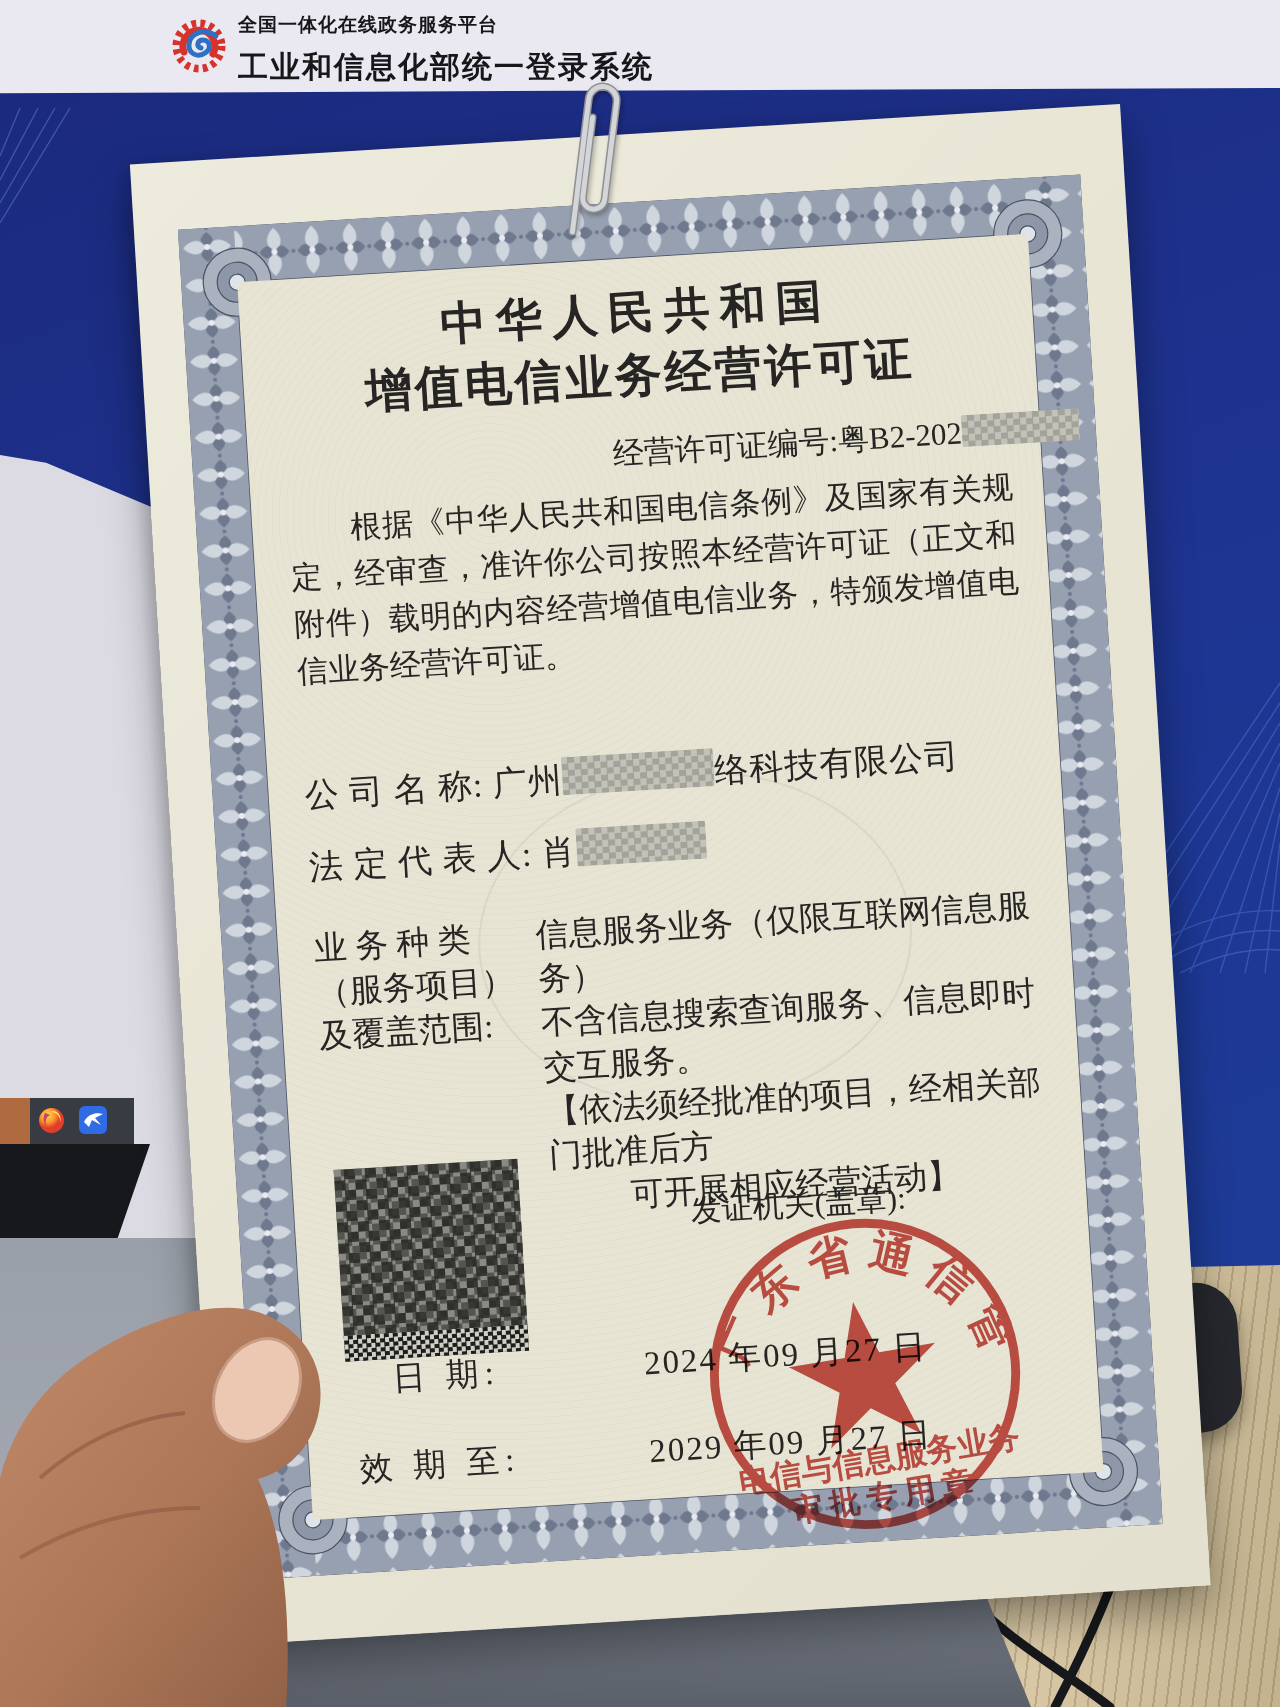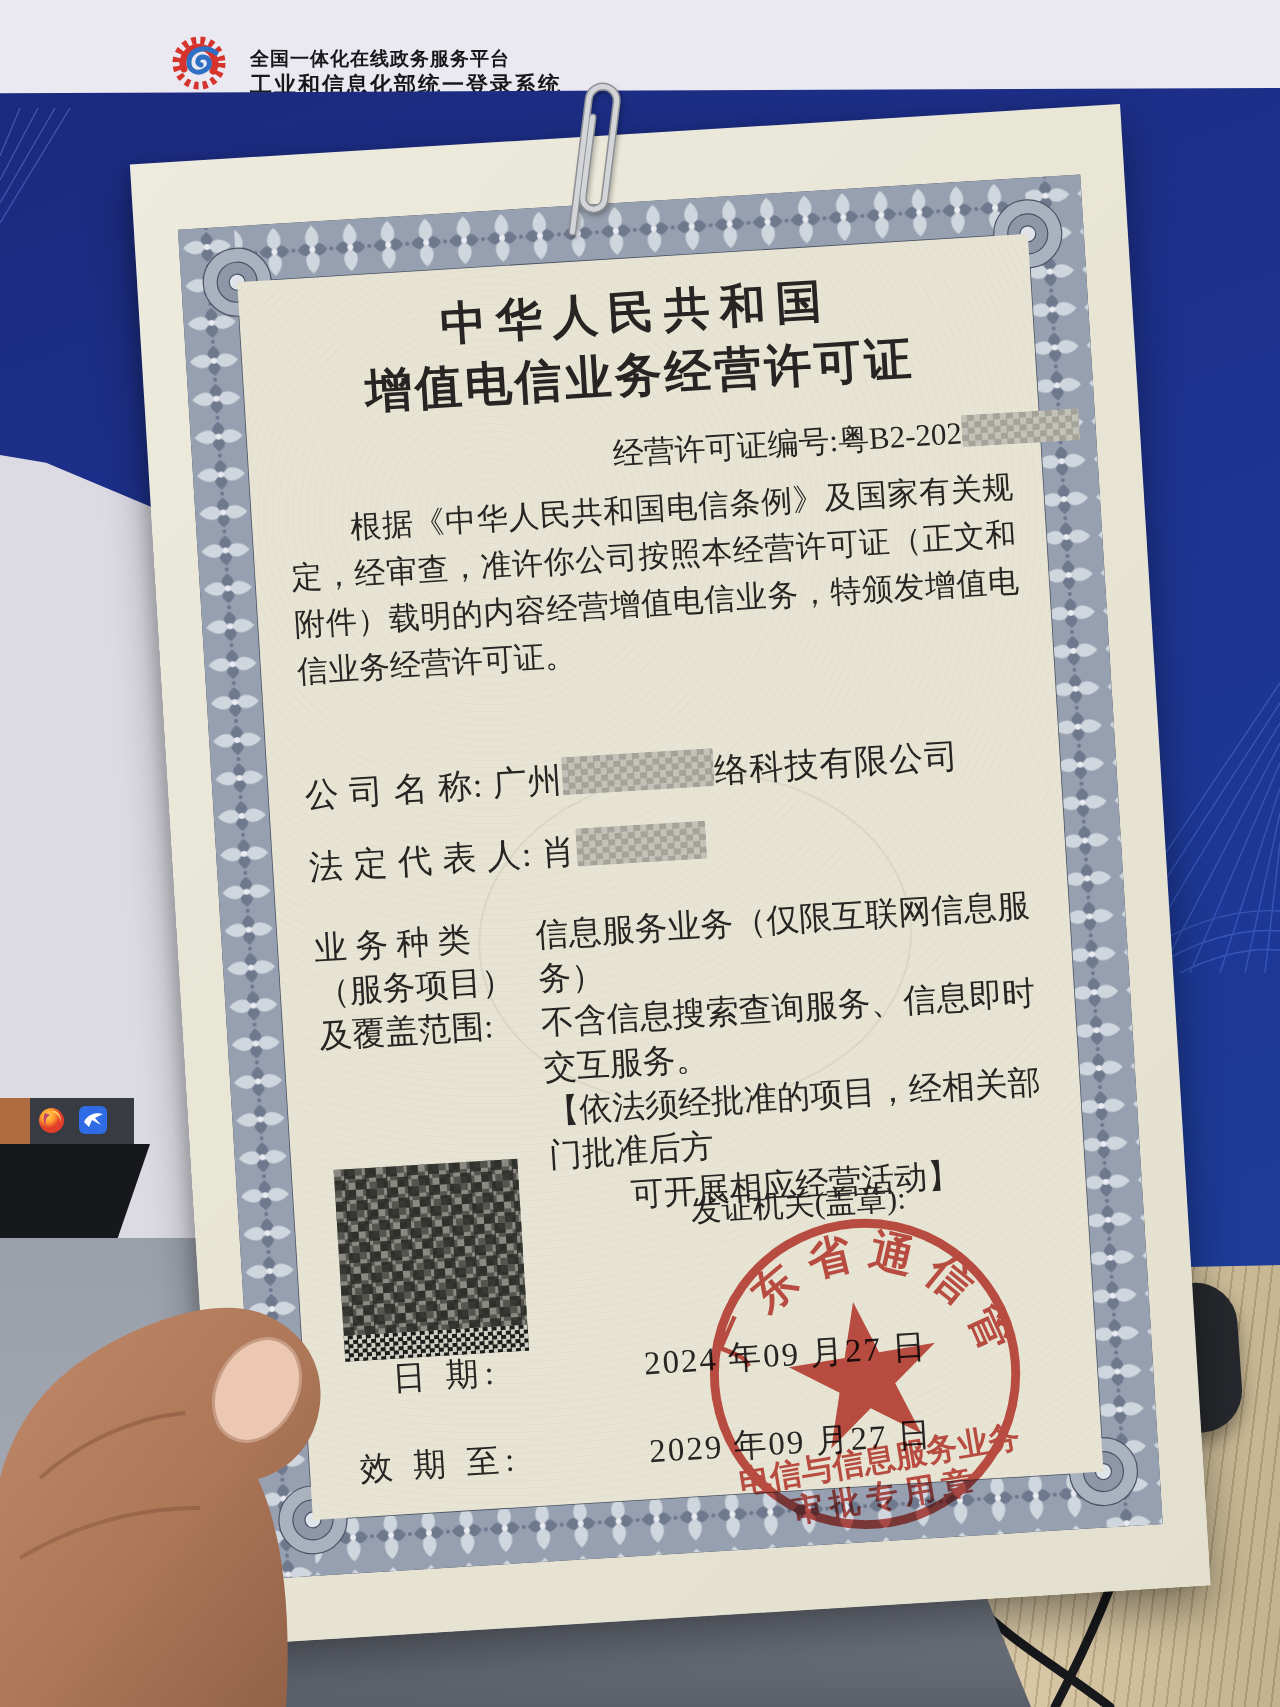--- a/index.html
+++ b/index.html
@@ -2,24 +2,24 @@
 <html><head>
 <meta charset="utf-8">
 <style>
   html,body{margin:0;padding:0;}
   body{width:1280px;height:1707px;overflow:hidden;position:relative;
        background:#dcdbe4;font-family:"Liberation Sans","DejaVu Sans",sans-serif;}
   .abs{position:absolute;}
 
   
   .screen-top{left:0;top:0;width:1280px;height:95px;background:#eae9f1;}
-  .gov-header{left:170px;top:31px;display:flex;align-items:flex-end;gap:20px;}
+  .gov-header{left:170px;top:14px;display:flex;align-items:flex-start;gap:8px;}
   .gov-titles{display:flex;flex-direction:column;line-height:1.15;color:#17171a;}
   .gov-sub{font-size:19px;font-weight:700;letter-spacing:1px;}
-  .gov-main{font-size:22px;font-weight:800;letter-spacing:2px;margin-top:2px;font-family:Liberation Serif, serif;}
+  .gov-main{font-size:30px;font-weight:800;letter-spacing:2px;margin-top:14px;font-family:Liberation Serif, serif;}
 
   .blue-banner{left:0;top:88px;width:1280px;height:1292px;
     background:linear-gradient(160deg,#1b2a7e 0%,#1e3390 45%,#1d3d99 100%);
     clip-path:polygon(0% 0.4%,100% 0%,100% 100%,85.6% 100%,85.2% 63%,3.6% 29%,0% 28.4%);}
   .wire{position:absolute;opacity:.55;}
 
   
   .win-fragment{left:0;top:1098px;width:30px;height:46px;background:#b06a3f;}
   .taskbar-dark{left:30px;top:1098px;width:104px;height:48px;background:#383b42;
     display:flex;align-items:center;gap:14px;padding-left:8px;box-sizing:border-box;}

